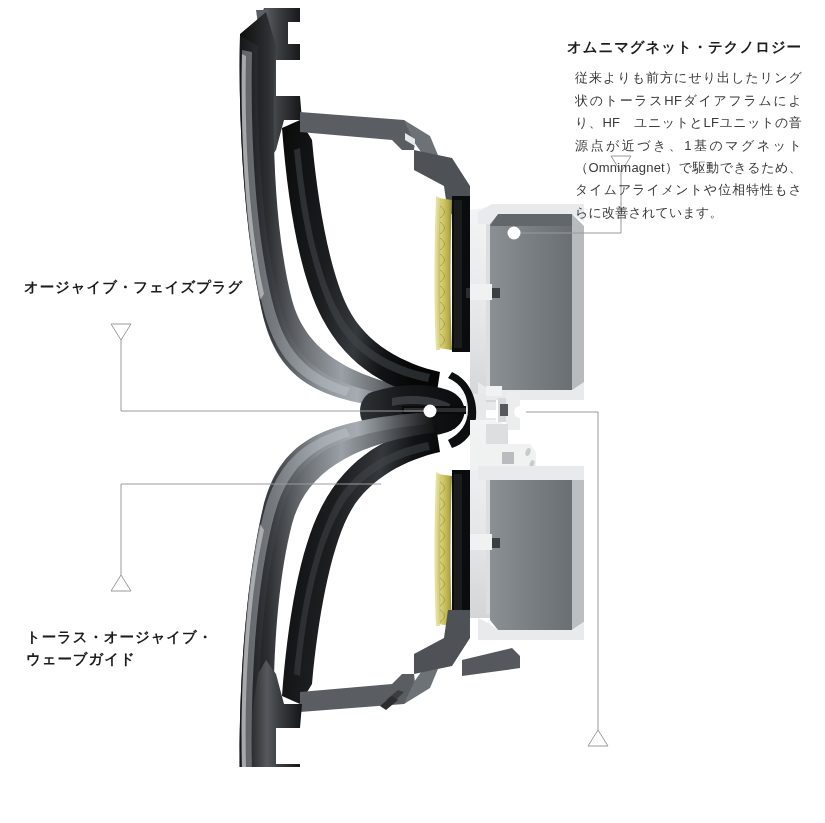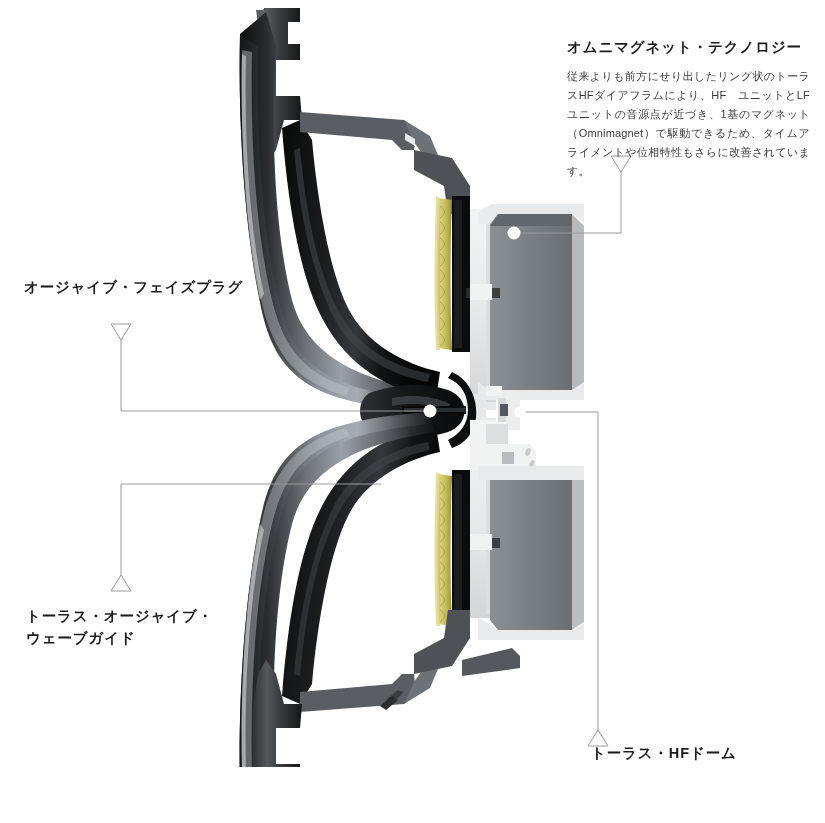--- a/index.html
+++ b/index.html
@@ -37,45 +37,45 @@
   .callout .c-title {
     font-size: 14.5px;
     font-weight: 700;
     letter-spacing: 0.06em;
     line-height: 1.55;
     color: #1c1c1c;
     margin: 0 0 9px 0;
     white-space: pre-line;
   }
   .callout .c-body {
-    font-size: 11px;
+    font-size: 13px;
     font-weight: 400;
     line-height: 1.72;
     letter-spacing: 0.015em;
     color: #3a3a3a;
-    margin: 0;
+    margin: 8px;
     text-align: justify;
   }
   .callout.no-body .c-title {
     margin-bottom: 0;
   }
 
   #callout-omnimagnet {
     left: 567px;
     top: 36px;
     width: 243px;
   }
   #callout-ogive-phaseplug {
     left: 24px;
     top: 276px;
     width: 240px;
   }
   #callout-torus-waveguide {
     left: 26px;
-    top: 605px;
+    top: 626px;
     width: 206px;
   }
   #callout-torus-hfdome {
     left: 591px;
     top: 742px;
     width: 220px;
   }
 
   
   #leaders {
@@ -361,17 +361,14 @@
 
   <div class="callout no-body" id="callout-ogive-phaseplug">
     <p class="c-title">オージャイブ・フェイズプラグ</p>
   </div>
 
   <div class="callout" id="callout-torus-waveguide">
     <p class="c-title">トーラス・オージャイブ・
 ウェーブガイド</p>
   </div>
 
-  <div class="callout no-body" id="callout-torus-hfdome">
-    <p class="c-title">トーラス・HFドーム</p>
-  </div>
 
 </div>
 
 </body></html>

